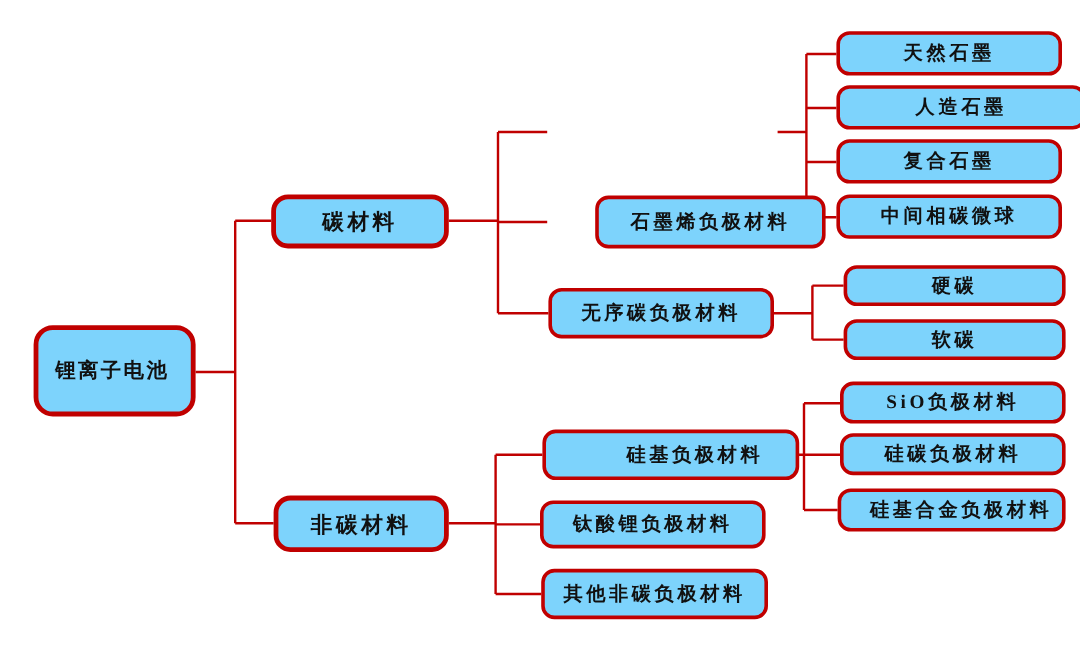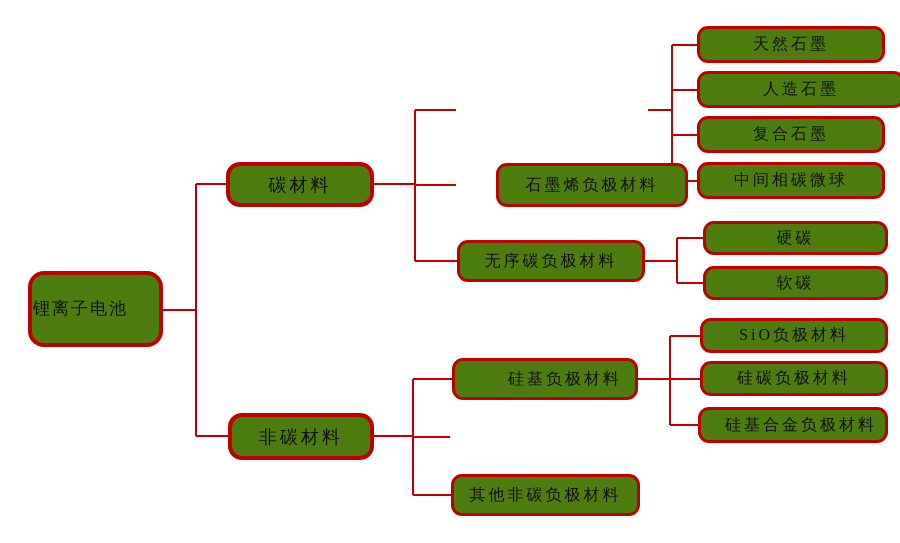--- a/index.html
+++ b/index.html
@@ -24,45 +24,45 @@
     position: absolute; left: 0; top: 0;
     width: 900px; height: 543px;
   }
   .connectors path {
     fill: none;
     stroke: var(--line-red);
     stroke-width: 2;
   }
   .node {
     position: absolute;
-    background: #4d7c0f;
+    background: #7dd3fc;
     border: 3px solid var(--border-red);
     border-radius: 11px;
     display: flex;
     align-items: center;
     justify-content: center;
-    font-weight: normal;
+    font-weight: bold;
     color: var(--text-black);
     font-size: 16px;
     letter-spacing: 3px;
     white-space: nowrap;
     text-align: center;
   }
   .lvl1 {
     border-width: 4px;
     border-radius: 14px;
     font-size: 18px;
   }
   .root {
     border-width: 4.5px;
     border-radius: 16px;
     flex-direction: column;
     align-items: flex-start;
     justify-content: center;
-    padding-left: 1px;
+    padding-left: 14px;
     font-size: 17px;
     letter-spacing: 2px;
     line-height: 1.65;
   }
 </style>
 </head>
 <body>
 
 <div class="canvas">
 
@@ -84,21 +84,22 @@
   <div class="node root" style="left:28px; top:271px; width:135px; height:76px;">
     <span>锂离子电池</span>
   </div>
 
   <div class="node lvl1" style="left:226px; top:162px; width:148px; height:45px;">碳材料</div>
   <div class="node lvl1" style="left:228px; top:413px; width:146px; height:47px;">非碳材料</div>
 
   <div class="node" style="left:456px; top:163px; width:192px; height:44px;margin-left:40px;">石墨烯负极材料</div>
   <div class="node" style="left:457px; top:240px; width:188px; height:42px;">无序碳负极材料</div>
 
-  <div class="node" style="left:452px; top:358px; width:186px; height:42px;padding-left:40px;">硅基负极材料</div>
+  <div class="node" style="left:452px; top:358px; width:214px; height:42px;padding-left:40px;">硅基负极材料</div>
+  <div class="node" style="left:450px; top:417px; width:188px; height:40px;">钛酸锂负极材料</div>
   <div class="node" style="left:451px; top:474px; width:189px; height:42px;">其他非碳负极材料</div>
 
   <div class="node" style="left:697px; top:26px; width:188px; height:37px;">天然石墨</div>
   <div class="node" style="left:697px; top:71px; width:208px; height:37px;">人造石墨</div>
   <div class="node" style="left:697px; top:116px; width:188px; height:37px;">复合石墨</div>
   <div class="node" style="left:697px; top:162px; width:188px; height:37px;">中间相碳微球</div>
 
   <div class="node" style="left:703px; top:221px; width:185px; height:34px;">硬碳</div>
   <div class="node" style="left:703px; top:266px; width:185px; height:34px;">软碳</div>
 

